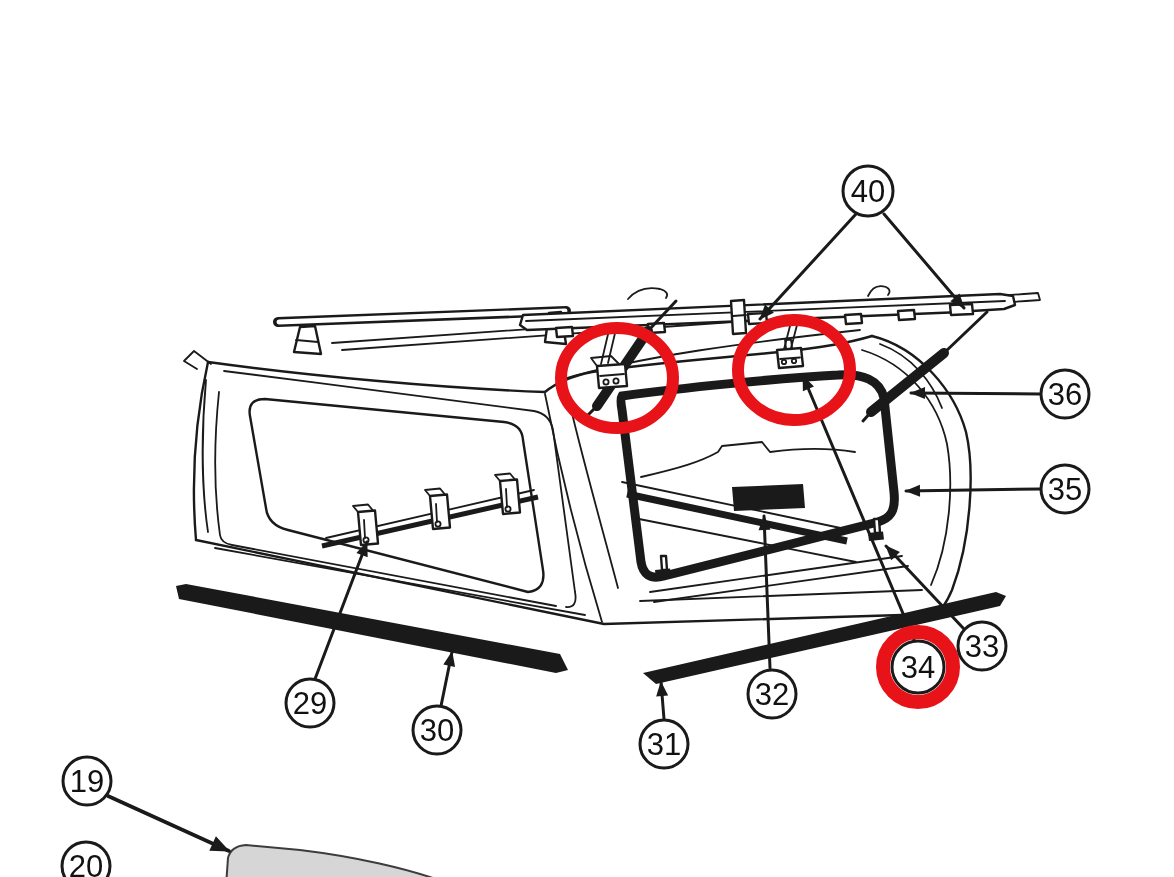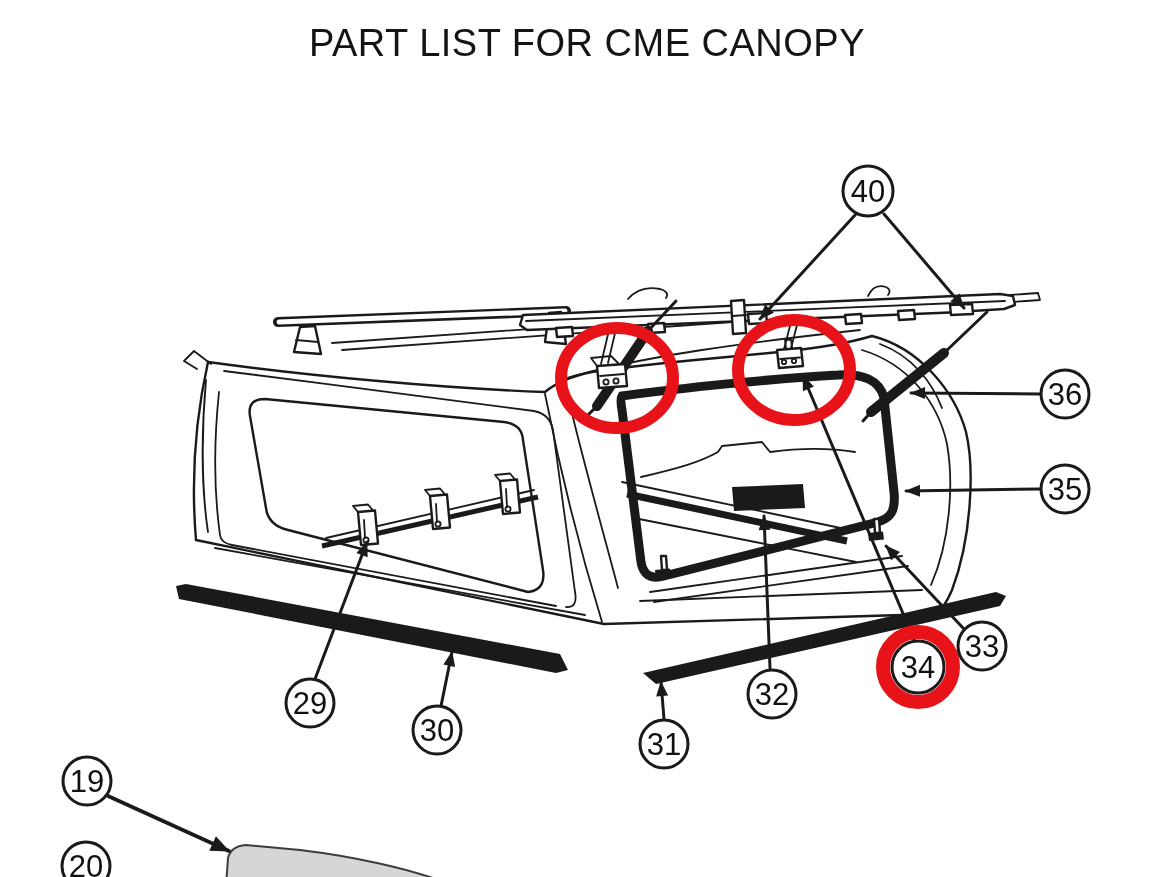--- a/index.html
+++ b/index.html
@@ -30,21 +30,20 @@
   .leader-heavy{fill:none;stroke:var(--line);stroke-width:3.6;stroke-linecap:round;}
   .hl-ring{fill:none;stroke:var(--hl);}
   .callout-circle{fill:#ffffff;stroke:var(--line);stroke-width:3;}
   .callout-num{font-family:"Liberation Sans",sans-serif;font-size:31px;fill:#111;text-anchor:middle;}
   .graypart{fill:var(--part-gray);stroke:#3c3c3c;stroke-width:2;}
 </style>
 </head>
 <body>
 
 <div class="page">
-  <h1 class="title">PART LIST FOR CME CANOPY</h1>
 
   <svg width="1174" height="877" viewBox="0 0 1174 877">
     <defs>
       <marker id="ah" markerUnits="userSpaceOnUse" markerWidth="20" markerHeight="16" refX="15" refY="7" orient="auto">
         <path d="M1,1 L16,7 L1,13 Z" fill="#1a1a1a"></path>
       </marker>
       <marker id="ahBig" markerUnits="userSpaceOnUse" markerWidth="26" markerHeight="20" refX="19" refY="9" orient="auto">
         <path d="M1,1 L20,9 L1,17 Z" fill="#1a1a1a"></path>
       </marker>
     </defs>

